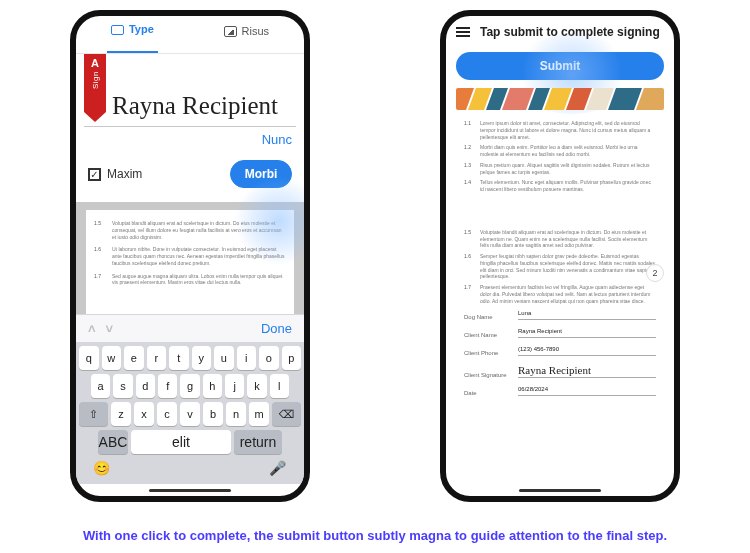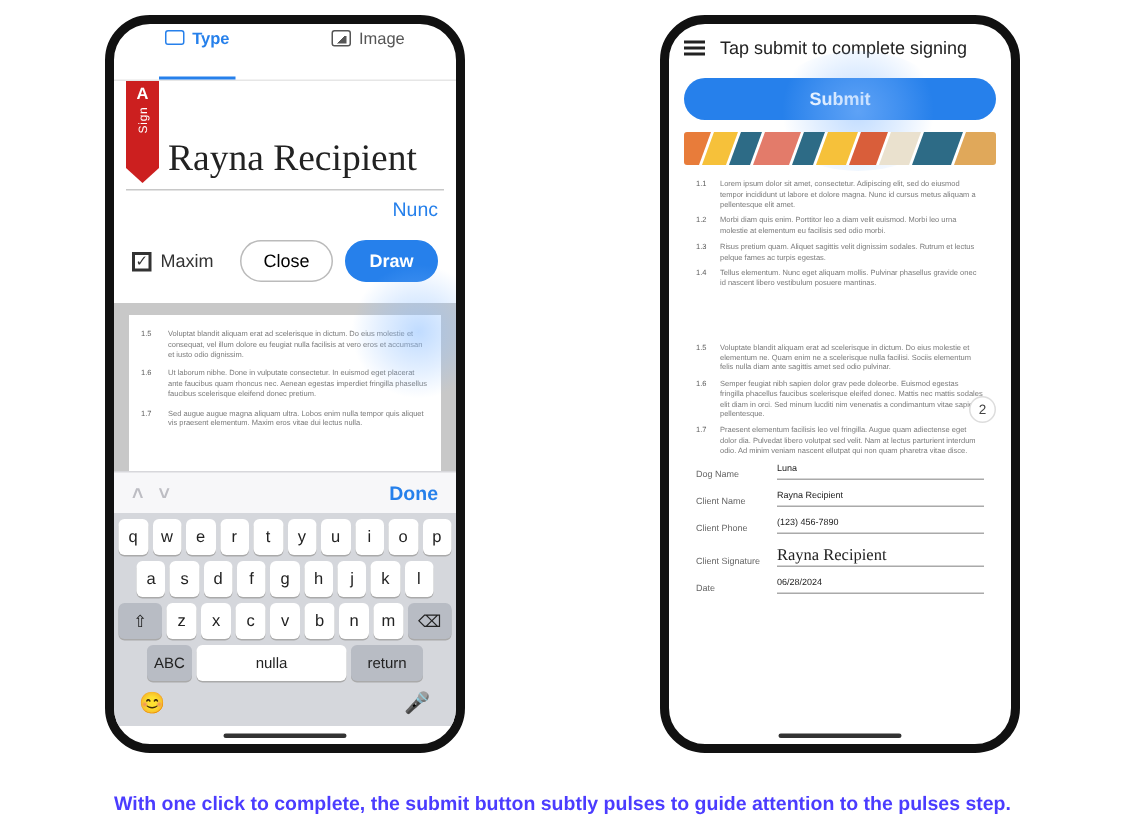--- a/index.html
+++ b/index.html
@@ -15,21 +15,21 @@
   body{background:#fff;width:750px;height:553px;position:relative;overflow:hidden}
 
   
   .phone{position:absolute;top:10px;width:240px;height:492px;border:6px solid #111;border-radius:30px;background:#fff;overflow:hidden}
   .phone.left{left:70px}
   .phone.right{left:440px}
   .homebar{position:absolute;left:50%;bottom:4px;transform:translateX(-50%);width:82px;height:3px;background:#333;border-radius:3px}
 
   
   .tabs{display:flex;justify-content:space-around;align-items:center;height:38px;border-bottom:1px solid var(--lt);font-size:11px;color:#555}
-  .tab{display:flex;align-items:flex-start;gap:5px;height:100%;padding:4px 4px;cursor:pointer}
+  .tab{display:flex;align-items:flex-end;gap:5px;height:100%;padding:16px 4px;cursor:pointer}
   .tab .sq{width:13px;height:10px;border:1px solid currentColor;border-radius:2px}
   .tab .pen{width:12px;height:12px;transform:rotate(-35deg);border-left:1.5px solid currentColor;border-bottom:1.5px solid currentColor}
   .tab .img{width:13px;height:11px;border:1px solid currentColor;border-radius:2px;position:relative}
   .tab .img:after{content:"";position:absolute;left:2px;bottom:1px;width:7px;height:5px;background:linear-gradient(135deg,transparent 48%,currentColor 50%)}
   .tab.active{color:var(--blue);border-bottom:2px solid var(--blue);font-weight:600}
 
   .sigarea{position:relative;height:92px;background:#fff}
   .ribbon{position:absolute;left:8px;top:0;width:22px;height:58px;background:#cc1f1f;color:#fff;font-size:9px;display:flex;flex-direction:column;align-items:center;justify-content:flex-start;padding-top:3px}
   .ribbon:after{content:"";position:absolute;bottom:-10px;left:0;border-left:11px solid transparent;border-right:11px solid transparent;border-top:10px solid #cc1f1f}
   .ribbon .a{font-size:11px;font-weight:700}
@@ -45,39 +45,39 @@
   .pill.apply{background:var(--blue);border-color:var(--blue);color:#fff;font-weight:600}
 
   .dimzone{position:relative;height:112px;background:#c8c8c8;overflow:hidden}
   .paper{position:absolute;left:10px;right:10px;top:8px;bottom:0;background:#fff;padding:10px 8px}
   .para{display:flex;gap:6px;margin-bottom:6px;font-size:5px;line-height:1.35;color:var(--micro)}
   .para .num{flex:none;width:12px;color:#5a5a5a}
   .para .tx{flex:1;overflow:hidden}
 
   .kbacc{height:28px;background:#f7f7f9;border-top:1px solid #d7d7db;display:flex;align-items:center;justify-content:space-between;padding:0 12px;font-size:13px}
   .chev{display:flex;gap:10px;color:#bdbdc3;font-weight:600}
-  .done{color:var(--blue);font-weight:700}
+  .done{color:var(--blue);font-weight:400}
   .keyboard{background:#d5d7dc;padding:4px 3px 8px}
   .krow{display:flex;gap:3px;justify-content:center;margin-bottom:4px}
   .key{flex:1;max-width:20px;height:24px;background:#fff;border-radius:4px;box-shadow:0 1px 0 #aaa;display:flex;align-items:center;justify-content:center;font-size:11px;color:#222}
   .key.fn{background:#b8bcc4;color:#222}
   .key.wide{max-width:30px}
   .key.big{max-width:100px;flex:3;font-size:10px}
   .key.ret{max-width:48px;flex:2;font-size:10px}
   .krow.pad{padding:0 12px}
-  .krow.bot .key{font-size:10px}
+  .krow.bot .key{font-size:14px}
   .emoji{display:flex;justify-content:space-between;padding:2px 14px 0;color:#555;font-size:14px}
 
   
   .spot{position:absolute;pointer-events:none;border-radius:50%;background:radial-gradient(circle,rgba(140,190,255,.55) 0%,rgba(140,190,255,.25) 40%,rgba(140,190,255,0) 70%)}
   .spotA{left:158px;top:160px;width:90px;height:90px}
   .spotB{left:66px;top:18px;width:120px;height:80px}
 
   
-  .topbar{display:flex;align-items:center;gap:10px;height:32px;padding:0 10px;font-size:12px;font-weight:400;color:#222}
+  .topbar{display:flex;align-items:center;gap:10px;height:32px;padding:0 10px;font-size:12px;font-weight:700;color:#222}
   .burger{display:flex;flex-direction:column;gap:2px;width:14px}
   .burger span{height:2px;background:#222}
   .submit{margin:4px 10px 8px;height:28px;border-radius:16px;background:var(--blue);color:#fff;display:flex;align-items:center;justify-content:center;font-size:12px;font-weight:600;cursor:pointer}
   .hero{margin:0 10px;height:22px;background:#fff;position:relative;overflow:hidden;border-radius:2px}
   .stripe{position:absolute;top:0;bottom:0;transform:skewX(-20deg)}
   .s1{left:-4px;width:18px;background:#e87c3a}
   .s2{left:16px;width:16px;background:#f6c13a}
   .s3{left:34px;width:14px;background:#2d6b86}
   .s4{left:50px;width:24px;background:#e37b6a}
   .s5{left:76px;width:14px;background:#2d6b86}
@@ -108,41 +108,40 @@
 
 <div class="phone left">
 
   <div class="tabs">
     <div class="tab active">
       <span class="sq"></span>
       <span>Type</span>
     </div>
     <div class="tab">
       <span class="img"></span>
-      <span>Image</span>
+      <span>Risus</span>
     </div>
   </div>
 
   <div class="sigarea">
     <div class="ribbon">
       <span class="a">A</span>
       <span class="s">Sign</span>
     </div>
     <div class="script">Rayna Recipient</div>
     <div class="baseline"></div>
     <div class="clear">Nunc</div>
   </div>
 
   <div class="controls">
     <label class="save">
       <span class="check">✓</span>
       <span>Maxim</span>
     </label>
-    <div class="pill">Close</div>
-    <div class="pill apply">Draw</div>
+    <div class="pill apply">Morbi</div>
   </div>
 
   <div class="dimzone">
     <div class="paper" id="leftparas">
         <div class="para">
           <div class="num">1.5</div>
           <div class="tx">Voluptat blandit aliquam erat ad scelerisque in dictum. Do eius molestie et consequat, vel illum dolore eu feugiat nulla facilisis at vero eros et accumsan et iusto odio dignissim.</div>
         </div>
         <div class="para">
           <div class="num">1.6</div>
@@ -193,21 +192,21 @@
         <div class="key">x</div>
         <div class="key">c</div>
         <div class="key">v</div>
         <div class="key">b</div>
         <div class="key">n</div>
         <div class="key">m</div>
         <div class="key fn wide">⌫</div>
       </div>
     <div class="krow bot">
       <div class="key fn wide">ABC</div>
-      <div class="key big">nulla</div>
+      <div class="key big">elit</div>
       <div class="key fn ret">return</div>
     </div>
     <div class="emoji">
       <span>😊</span>
       <span>🎤</span>
     </div>
   </div>
 
   <div class="spot spotA"></div>
   <div class="homebar"></div>
@@ -295,13 +294,13 @@
           <div class="fval">06/28/2024</div>
         </div>
       </div>
     </div>
     <div class="pagenum">2</div>
   </div>
 
   <div class="homebar"></div>
 </div>
 
-<div class="caption">With one click to complete, the submit button subtly pulses to guide attention to the pulses step.</div>
+<div class="caption">With one click to complete, the submit button subtly magna to guide attention to the final step.</div>
 
 </body></html>

